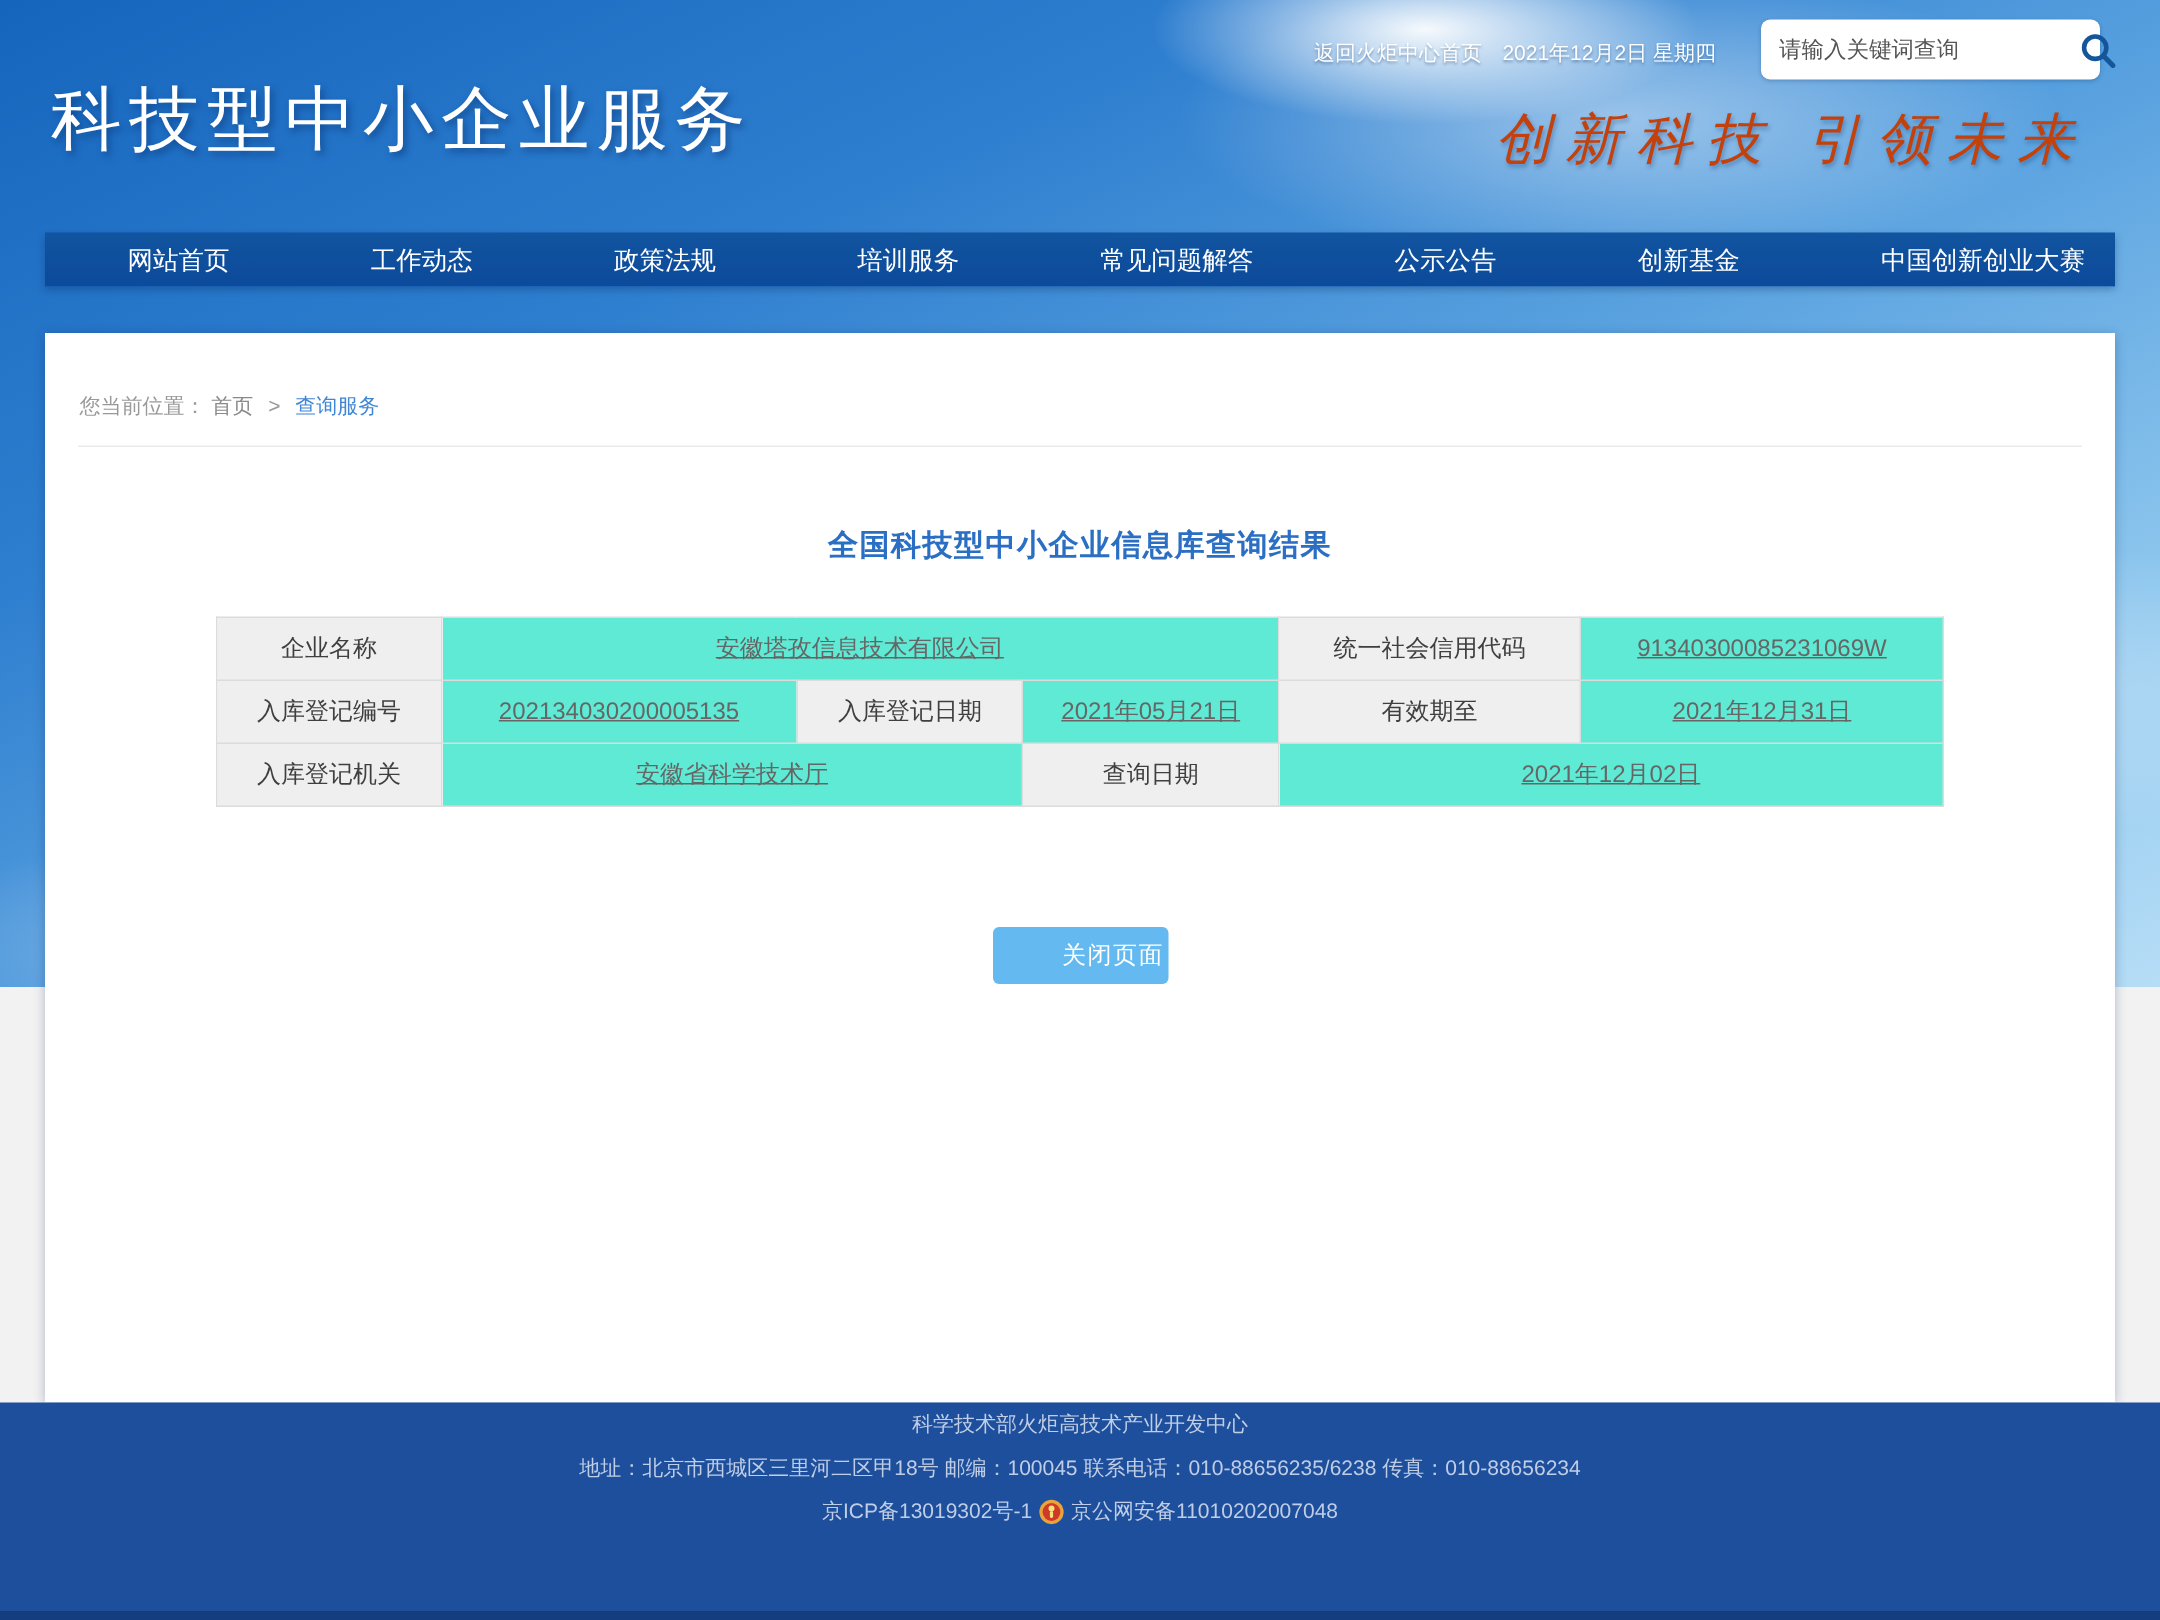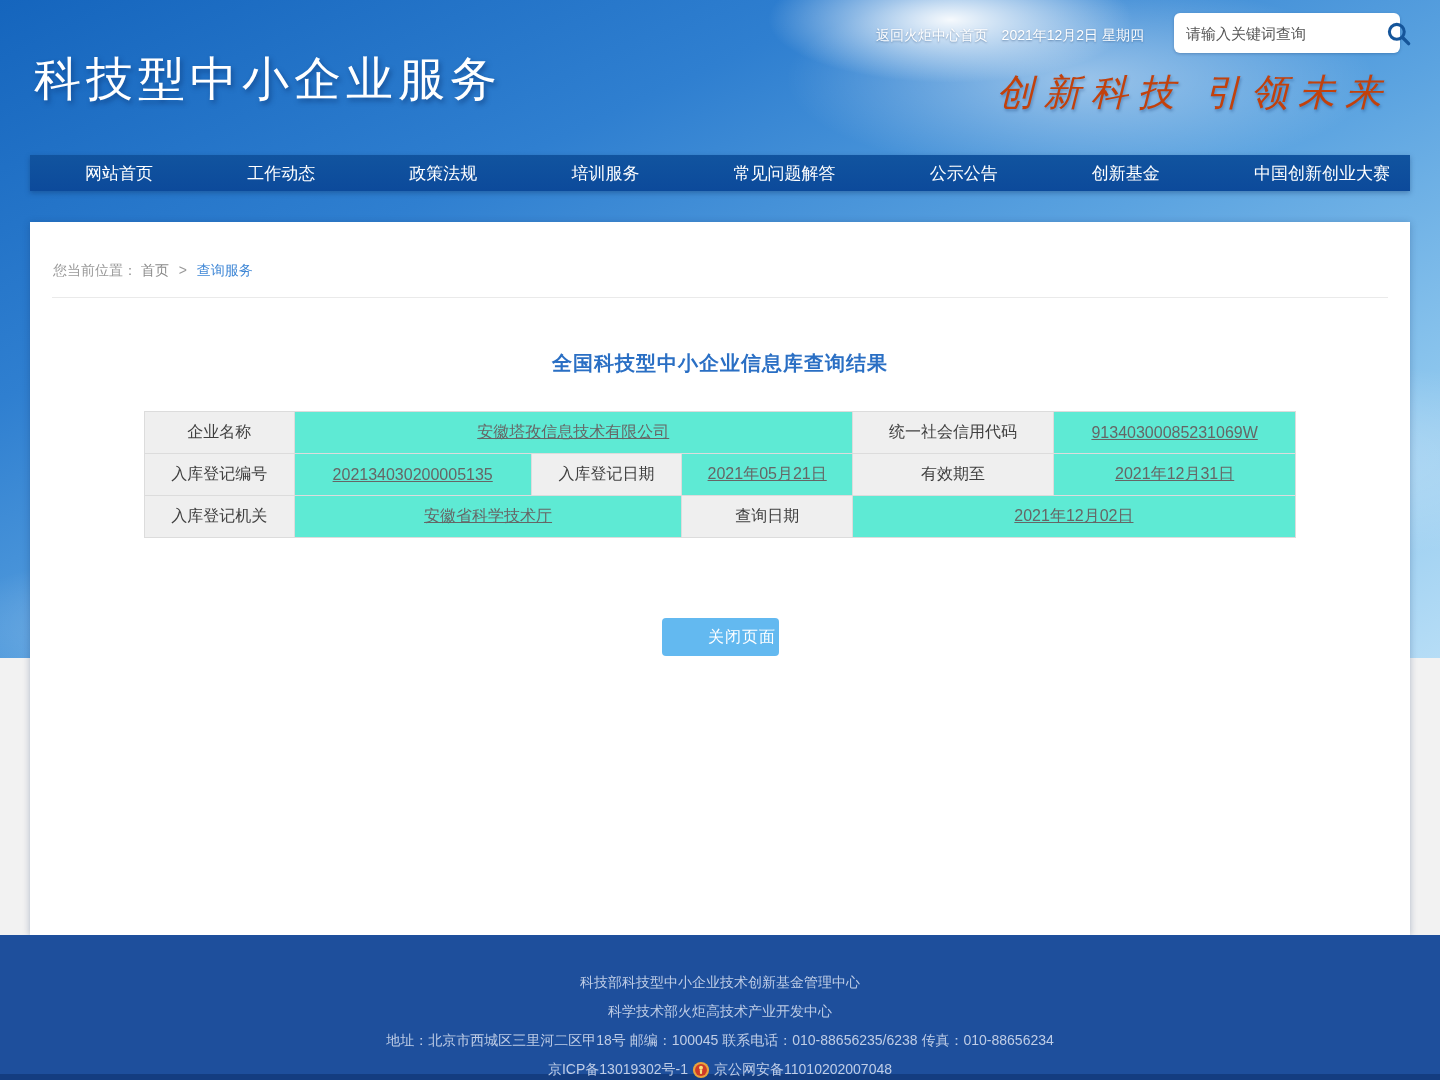--- a/index.html
+++ b/index.html
@@ -193,21 +193,20 @@
       </tr>
     </tbody>
   </table>
 
   <div class="btn-row">
     <button class="close-btn">关闭页面</button>
   </div>
 </main>
 
 <footer class="footer">
-  <p class="f1">科技部科技型中小企业技术创新基金管理中心</p>
   <p>科学技术部火炬高技术产业开发中心</p>
   <p>地址：北京市西城区三里河二区甲18号 邮编：100045 联系电话：010-88656235/6238 传真：010-88656234</p>
   <p class="icp-row">
     <a>京ICP备13019302号-1</a>
     <span class="badge">
       <svg viewBox="0 0 20 20" width="18" height="18">
         <circle cx="10" cy="10" r="9" fill="#e8a33d"></circle>
         <circle cx="10" cy="10" r="6.6" fill="#cf3a28"></circle>
         <circle cx="10" cy="7.4" r="2.2" fill="#f7e07a"></circle>
         <rect x="8.8" y="9.4" width="2.4" height="5" rx="1" fill="#f7e07a"></rect>

